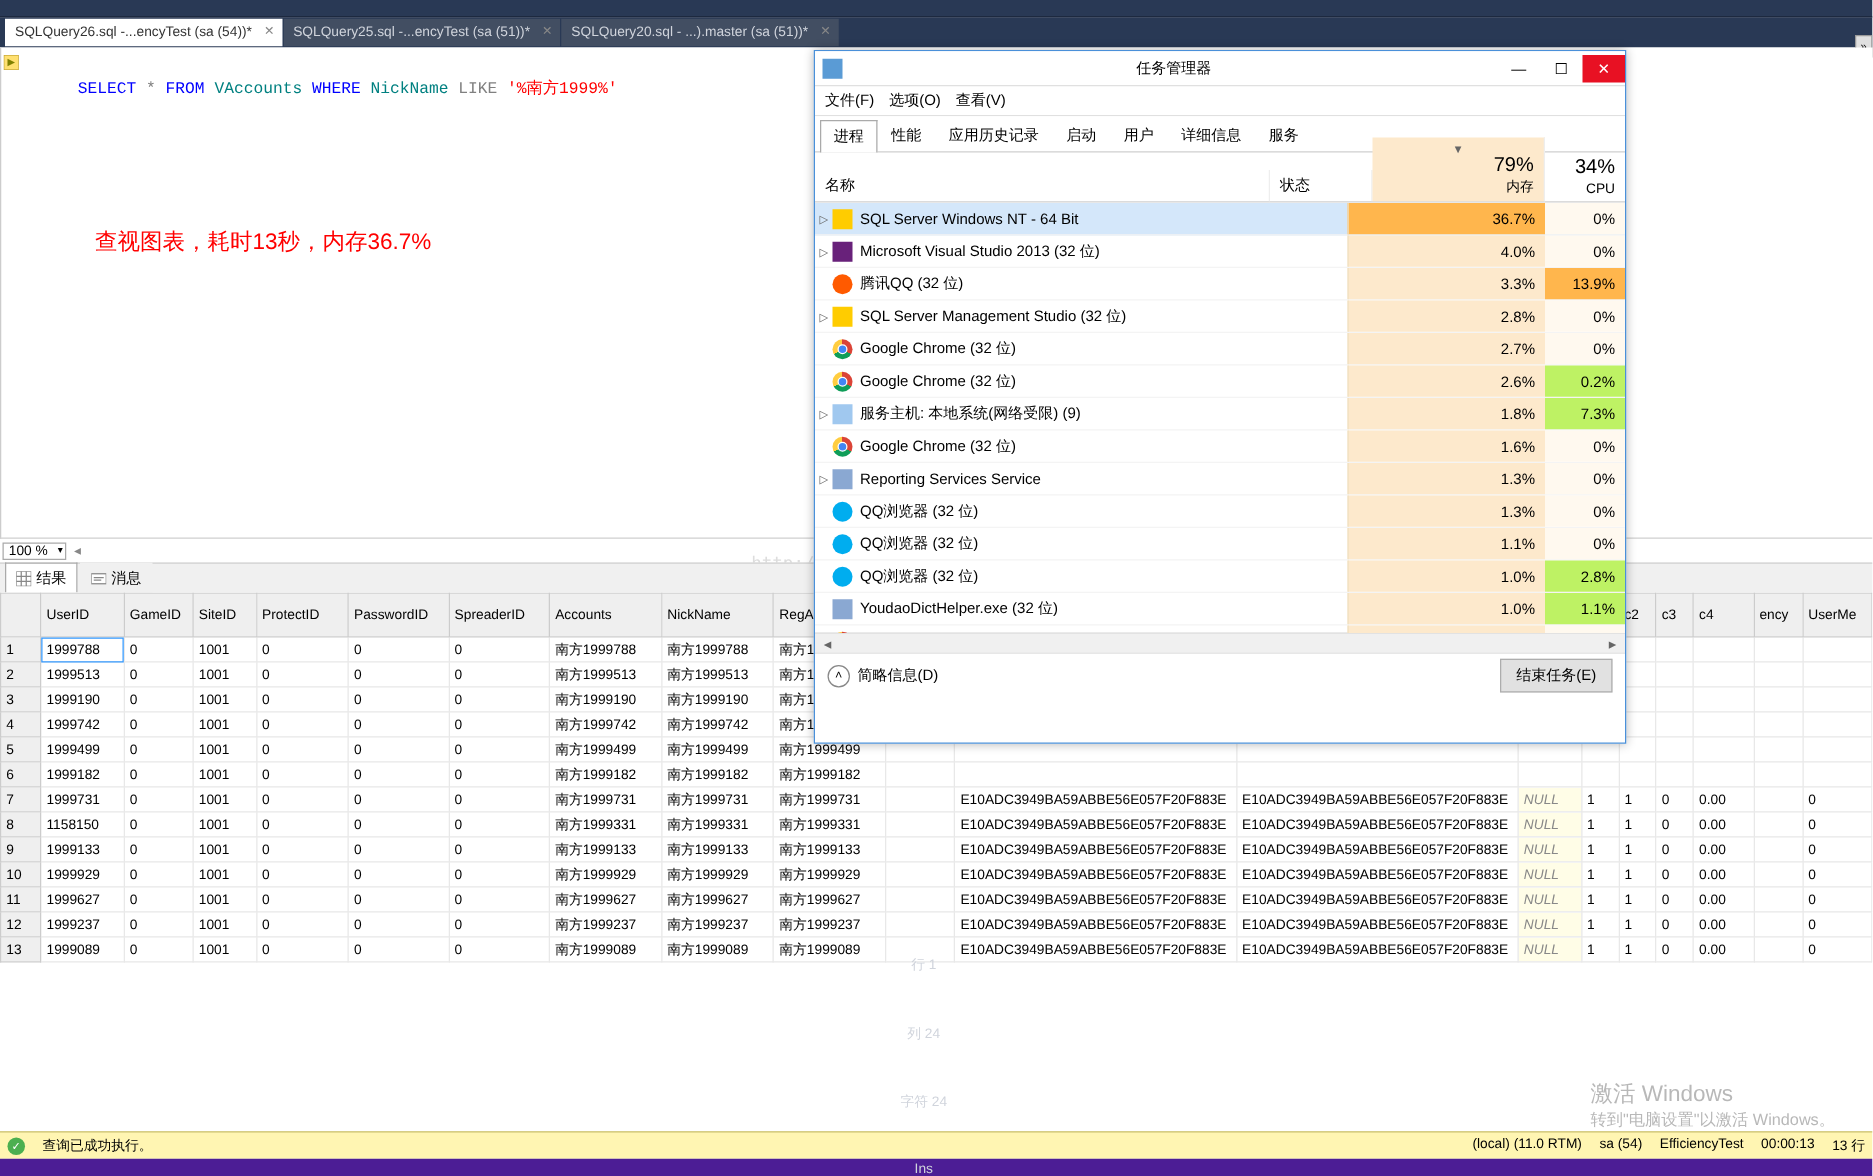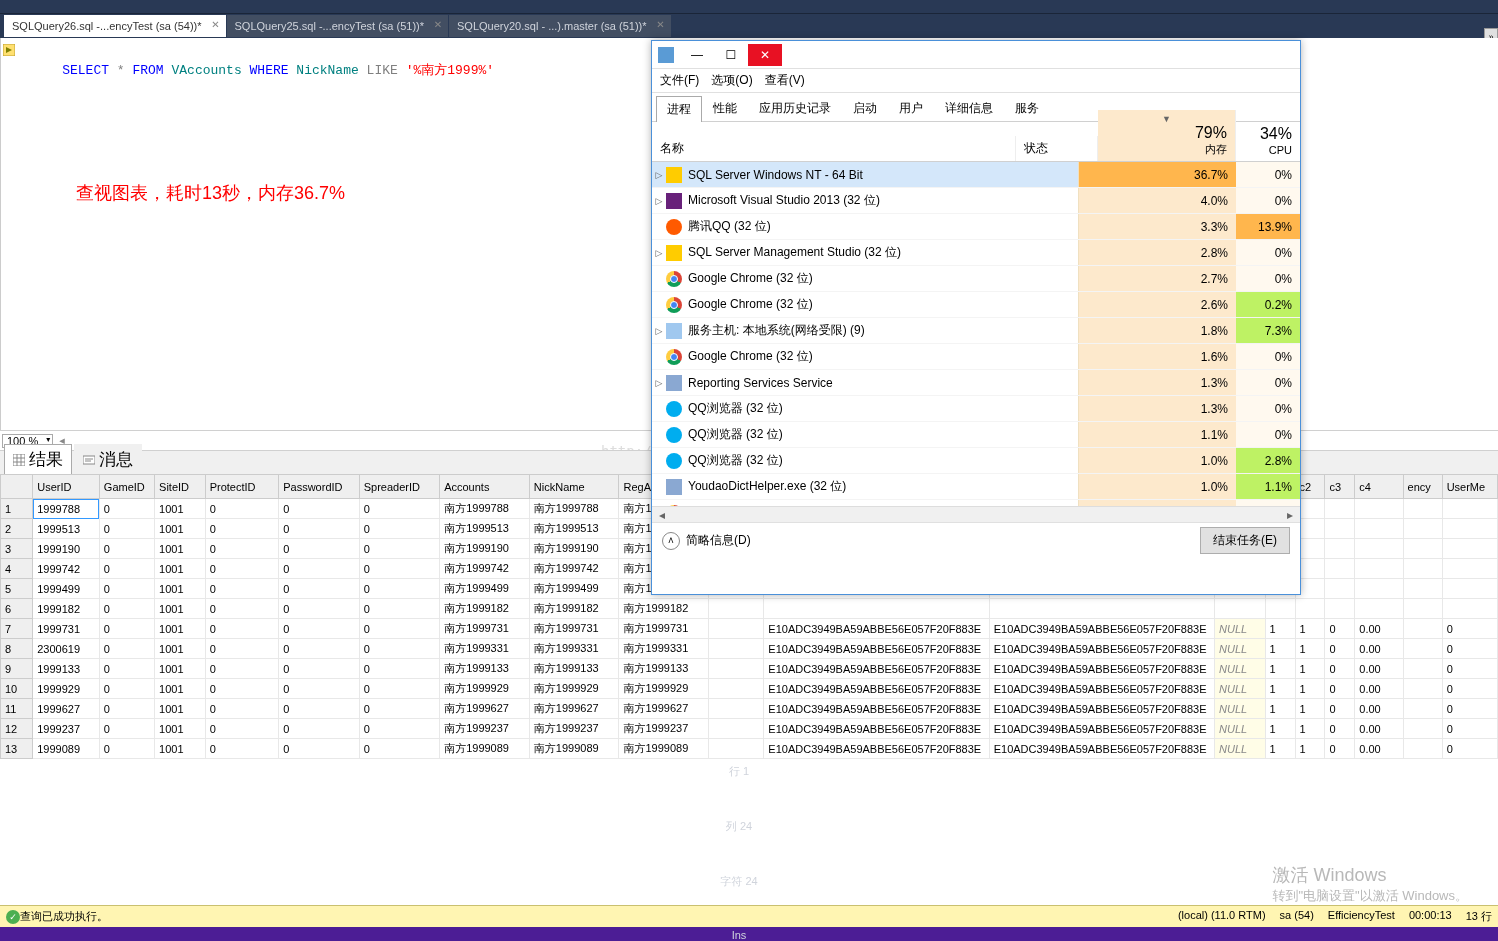--- a/index.html
+++ b/index.html
@@ -17,33 +17,33 @@
 .ident { color: #008080; }
 .gray { color: #808080; }
 .str { color: #ff0000; }
 .annotation { position: absolute; left: 75px; top: 143px; color: #ff0000; font-size: 18px; }
 .watermark { position: absolute; left: 600px; top: 405px; color: #ddd; font-size: 14px; font-family: Consolas, monospace; }
 .zoombar { position: absolute; top: 430px; left: 0; right: 0; height: 20px; display: flex; align-items: center; border-top: 1px solid #d0d0d0; padding-left: 2px; font-size: 11px; }
 .zoombar .combo { background: #fff; border: 1px solid #aaa; padding: 0 14px 0 4px; position: relative; margin-right: 6px; }
 .zoombar .combo::after { content: "▾"; position: absolute; right: 2px; font-size: 8px; }
 .zoombar .dash { color: #888; }
 .result-tabs { position: absolute; top: 450px; left: 0; right: 0; height: 24px; background: #f0f0f0; border-top: 1px solid #d0d0d0; display: flex; align-items: flex-end; padding-left: 4px; }
-.result-tab { display: flex; align-items: center; gap: 4px; padding: 3px 8px; font-size: 17px; border: 1px solid #aaa; border-bottom: none; background: #fff; margin-right: 2px; cursor: pointer; }
+.result-tab { display: flex; align-items: center; gap: 4px; padding: 3px 8px; font-size: 12px; border: 1px solid #aaa; border-bottom: none; background: #fff; margin-right: 2px; cursor: pointer; }
 .result-tab.inactive { background: #f0f0f0; border-color: transparent; }
 .icon-grid { display: inline-flex; width: 12px; height: 12px; }
 .icon-grid svg { width: 12px; height: 12px; }
 .grid-wrap { position: absolute; top: 474px; left: 0; right: 0; bottom: 28px; overflow: hidden; background: #fff; }
 table.grid { border-collapse: collapse; width: 100%; font-family: "Segoe UI", Tahoma, sans-serif; font-size: 11px; table-layout: fixed; }
-table.grid th { background: #efefef; border: 1px solid #ccc; padding: 2px 4px; text-align: left; font-weight: normal; height: 24px; overflow: hidden; white-space: nowrap; }
+table.grid th { background: #efefef; border: 1px solid #ccc; padding: 2px 4px; text-align: left; font-weight: normal; height: 35px; overflow: hidden; white-space: nowrap; }
 table.grid td { border: 1px solid #e8e8e8; padding: 2px 4px; white-space: nowrap; overflow: hidden; }
 table.grid td.row-num { background: #efefef; border: 1px solid #ccc; text-align: left; width: 28px; }
 .null-cell { background: #fffde7; color: #888; font-style: italic; }
 .sel-cell { outline: 1px solid #3399ff; outline-offset: -1px; }
 .statusbar { position: absolute; bottom: 14px; left: 0; right: 0; height: 22px; background: #fff5b2; border-top: 1px solid #c9c070; display: flex; align-items: center; font-size: 11px; padding: 0 6px; }
-.status-ok { display: flex; align-items: center; gap: 0; }
+.status-ok { display: flex; align-items: center; gap: 14px; }
 .status-circle { width: 14px; height: 14px; border-radius: 50%; background: #4caf50; display: inline-flex; align-items: center; justify-content: center; }
 .status-circle::after { content: "✓"; color: #fff; font-size: 9px; }
 .status-right { margin-left: auto; display: flex; gap: 14px; }
 .footer { position: absolute; bottom: 0; left: 0; right: 0; height: 14px; background: #4c1d95; color: #d0d4dc; font-size: 11px; display: flex; justify-content: flex-end; align-items: center; padding-right: 20px; gap: 40px; flex-direction: column; }
 .activate { position: absolute; right: 30px; bottom: 36px; text-align: left; color: #b8b8b8; font-size: 13px; }
 .activate .big { font-size: 18px; }
 
 .tm-window { position: absolute; left: 651px; top: 40px; width: 650px; height: 555px; background: #fff; border: 1px solid #4a90d9; box-shadow: 0 0 8px rgba(0,0,0,0.3); }
 .tm-titlebar { height: 28px; background: #fff; display: flex; align-items: center; border-bottom: 1px solid #e0e0e0; }
 .tm-icon { width: 16px; height: 16px; margin: 0 6px; background: #5a9bd5; }
@@ -333,21 +333,21 @@
           <td class="null-cell">NULL</td>
           <td>1</td>
           <td>1</td>
           <td>0</td>
           <td>0.00</td>
           <td></td>
           <td>0</td>
         </tr>
         <tr>
           <td class="row-num">8</td>
-          <td>2300619</td>
+          <td>1158150</td>
           <td>0</td>
           <td>1001</td>
           <td>0</td>
           <td>0</td>
           <td>0</td>
           <td>南方1999331</td>
           <td>南方1999331</td>
           <td>南方1999331</td>
           <td></td>
           <td>E10ADC3949BA59ABBE56E057F20F883E</td>
@@ -496,20 +496,21 @@
 <div class="footer">
   <span>行 1</span>
   <span>列 24</span>
   <span>字符 24</span>
   <span>Ins</span>
 </div>
 
 <div class="tm-window">
   <div class="tm-titlebar">
     <div class="tm-icon"></div>
+    <div class="tm-title">任务管理器</div>
     <div class="tm-btns">
       <div class="tm-btn">—</div>
       <div class="tm-btn">☐</div>
       <div class="tm-btn close">✕</div>
     </div>
   </div>
   <div class="tm-menu">
     <span>文件(F)</span>
     <span>选项(O)</span>
     <span>查看(V)</span>

